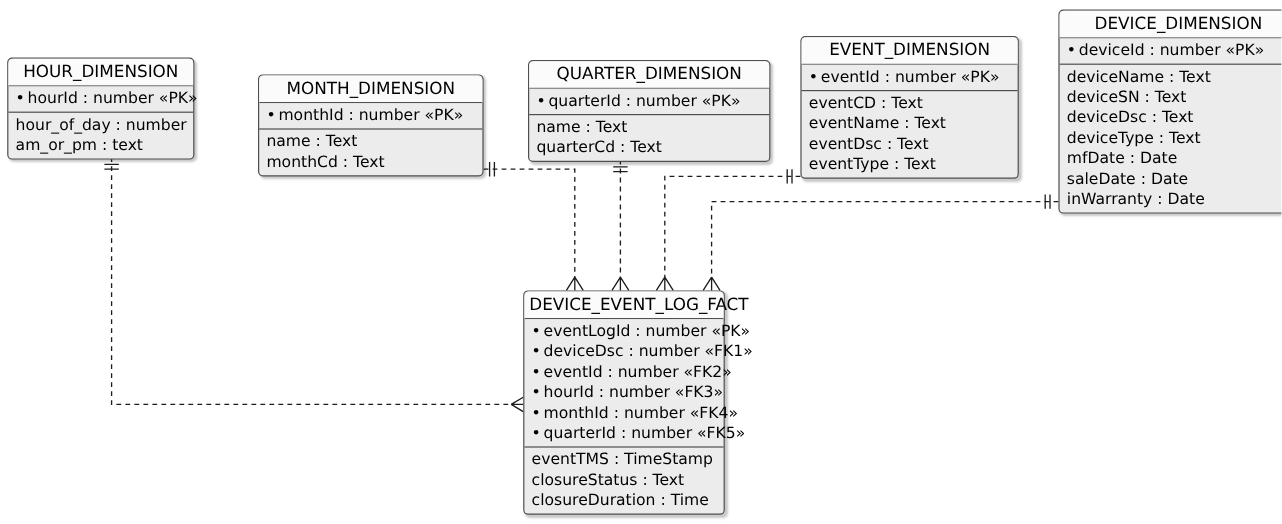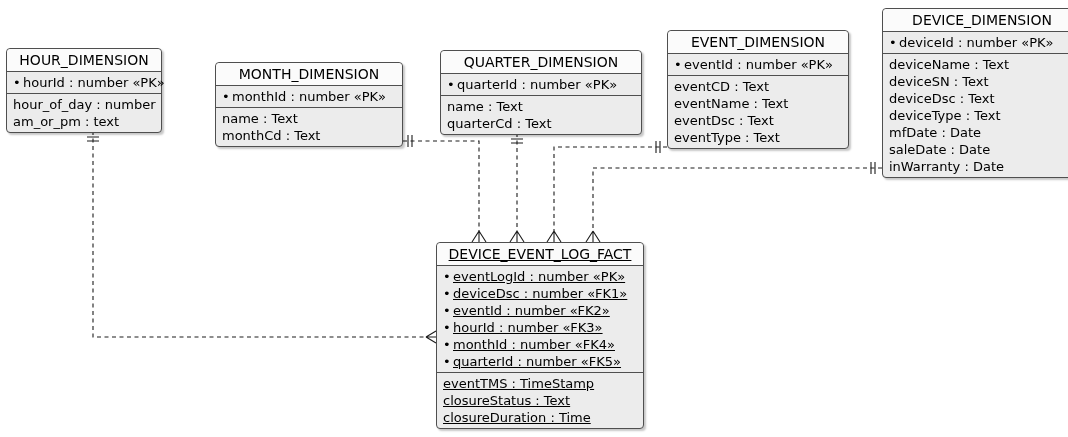--- a/index.html
+++ b/index.html
@@ -144,21 +144,21 @@
       <div class="ent-section">
         <div class="row"><span>deviceName : Text</span></div>
         <div class="row"><span>deviceSN : Text</span></div>
         <div class="row"><span>deviceDsc : Text</span></div>
         <div class="row"><span>deviceType : Text</span></div>
         <div class="row"><span>mfDate : Date</span></div>
         <div class="row"><span>saleDate : Date</span></div>
         <div class="row"><span>inWarranty : Date</span></div>
       </div>
     </div>
-  <div class="entity" id="device_event_log_fact" style="left:436px; top:242px; width:208px;text-decoration:underline;">
+  <div class="entity" id="device_event_log_fact" style="left:436px; top:242px; width:168px;">
       <div class="ent-header">DEVICE_EVENT_LOG_FACT</div>
       <div class="ent-section keys">
         <div class="row"><span class="bullet">•</span><span>eventLogId : number «PK»</span></div>
         <div class="row"><span class="bullet">•</span><span>deviceDsc : number «FK1»</span></div>
         <div class="row"><span class="bullet">•</span><span>eventId : number «FK2»</span></div>
         <div class="row"><span class="bullet">•</span><span>hourId : number «FK3»</span></div>
         <div class="row"><span class="bullet">•</span><span>monthId : number «FK4»</span></div>
         <div class="row"><span class="bullet">•</span><span>quarterId : number «FK5»</span></div>
       </div>
       <div class="ent-section">

